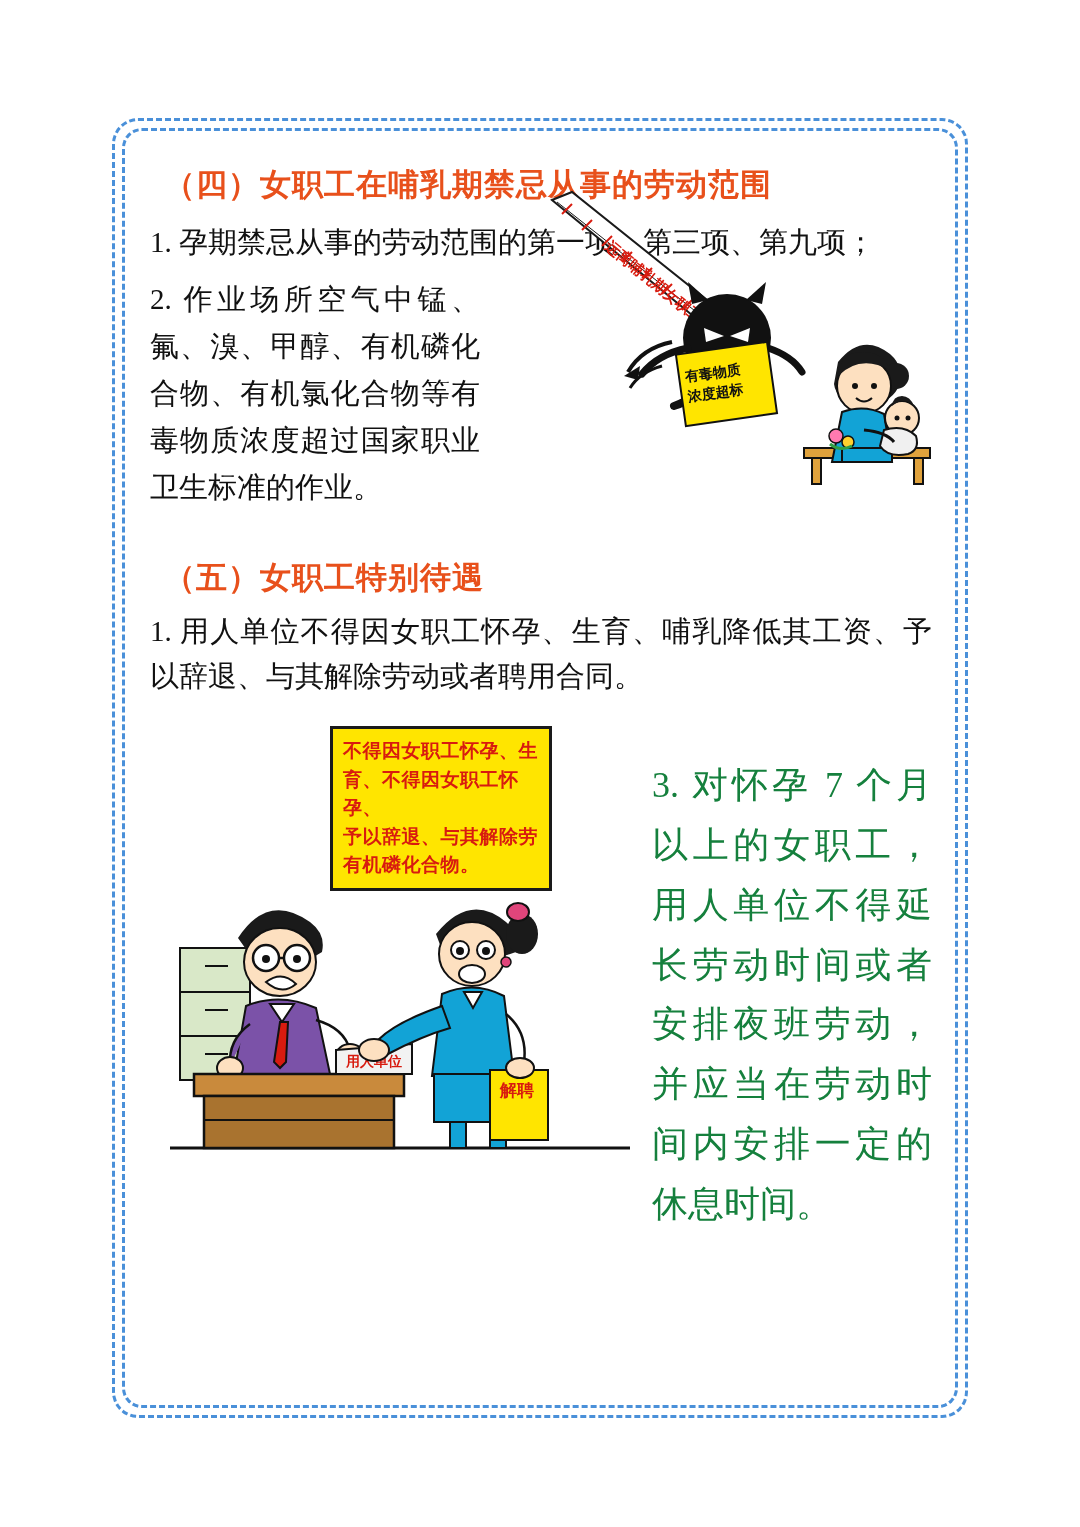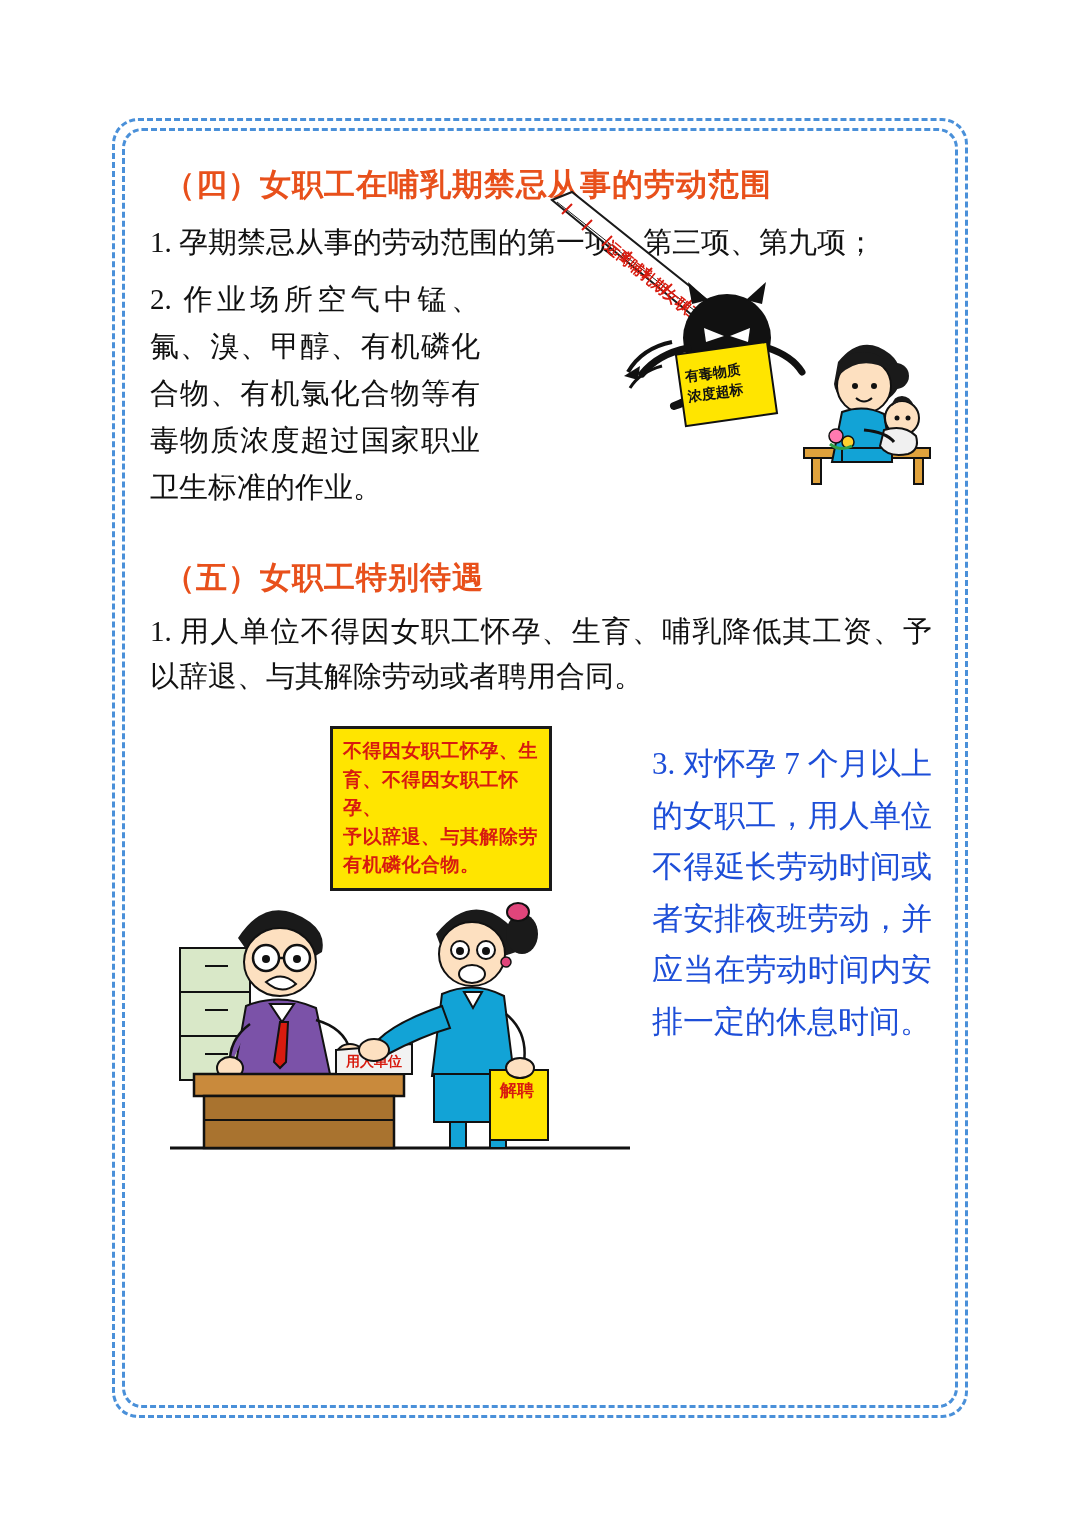--- a/index.html
+++ b/index.html
@@ -105,25 +105,25 @@
   .illus-5 {
     position: absolute;
     left: 0px;
     top: 12px;
     width: 500px;
     height: 430px;
   }
   .sec5-col {
     position: absolute;
     right: 0px;
-    top: 12px;
+    top: 30px;
     width: 280px;
-    font-size: 31px;
+    font-size: 36px;
     line-height: 1.66;
-    color: #1d4ed8;
+    color: #15803d;
     text-align: justify;
     text-justify: inter-ideograph;
   }
 
   .yellow-sign {
     position: absolute;
     left: 152px;
     top: 0px;
     width: 222px;
     background: #ffe500;

